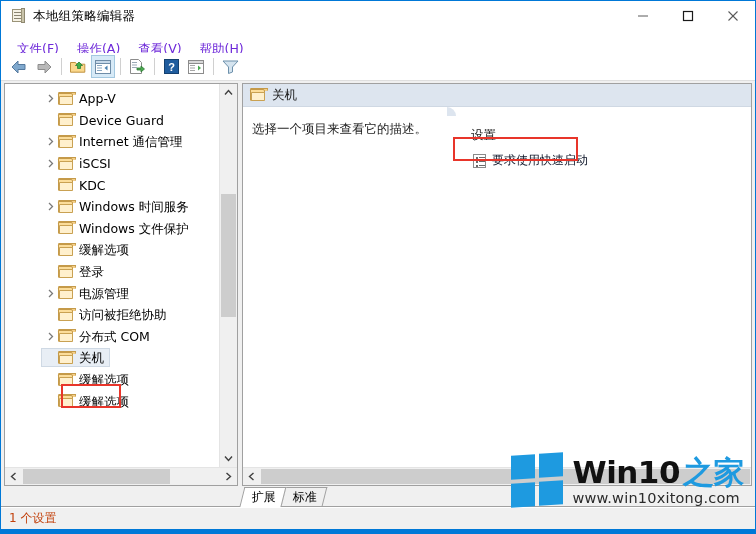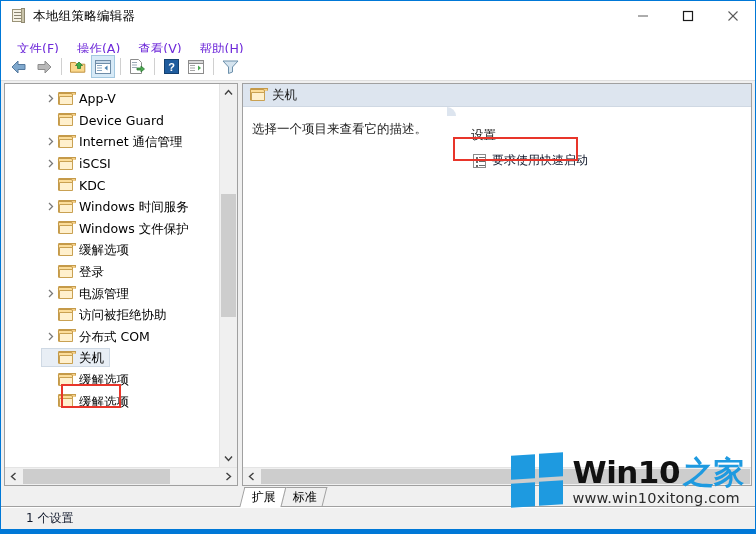--- a/index.html
+++ b/index.html
@@ -421,22 +421,21 @@
     height: 21px;
     background: #f0f0f0;
     display: flex;
     align-items: center;
     padding-left: 8px;
     flex: none;
     border-top: 1px solid #ffffff;
   }
   .status-text {
     font-size: 12px;
-    color: #0f172a;
-    margin-left: 17px;
+    color: #c2410c;
   }
   .bottom-border {
     height: 4px;
     background: #0078d7;
     flex: none;
   }
 
   
   .annot {
     position: absolute;

